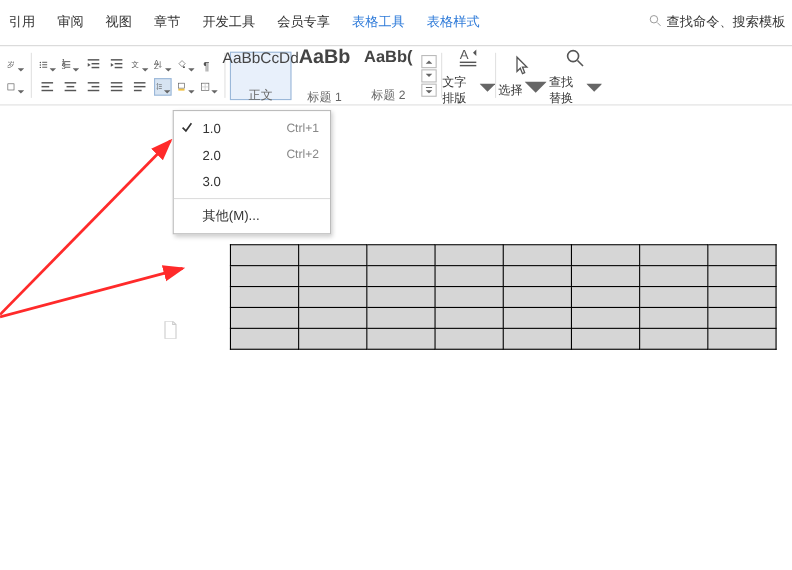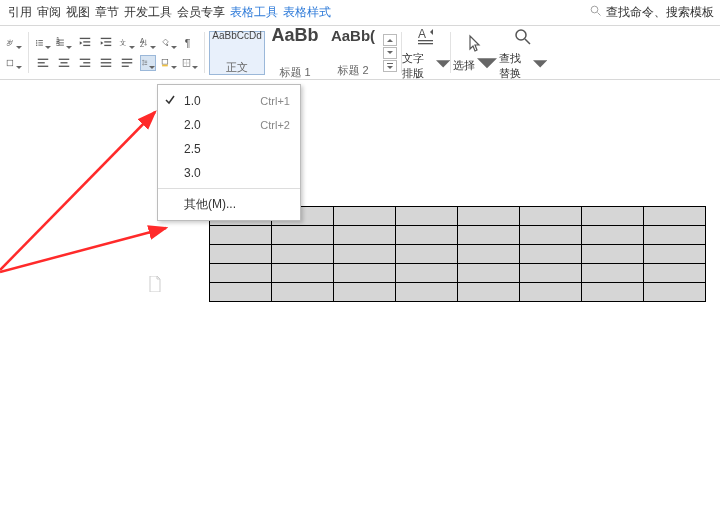--- a/index.html
+++ b/index.html
@@ -1,35 +1,35 @@
 <!DOCTYPE html>
 <html><head>
 <meta charset="utf-8">
 <style>
 *{box-sizing:border-box;margin:0;padding:0;font-family:"Microsoft YaHei",Arial,sans-serif;font-size:12px;color:#333}
 body{background:#fff;width:720px;height:518px;overflow:hidden;position:relative}
-.menubar{display:flex;align-items:center;height:26px;padding:0 6px;border-bottom:1px solid #d8d8d8;gap:1px}
+.menubar{display:flex;align-items:center;height:42px;padding:0 6px;border-bottom:1px solid #d8d8d8;gap:16px}
 .menubar .tab{padding:4px 2px;cursor:default}
 .menubar .tab.blue{color:#2f7bd9}
 .search{margin-left:auto;display:flex;align-items:center;gap:4px;color:#999}
 .search svg{width:12px;height:12px;fill:#999}
 .ribbon{height:54px;border-bottom:1px solid #d8d8d8;display:flex;align-items:stretch}
 .ribbon .sep{width:1px;background:#e2e2e2;margin:6px 0}
 .group{display:flex;flex-direction:column;justify-content:center;padding:0 6px;gap:4px}
 .row{display:flex;align-items:center;gap:5px}
 .ic{width:16px;height:16px;display:flex;align-items:center;justify-content:center;cursor:default}
 .ic svg{width:14px;height:14px;fill:#555}
 .dd{display:flex;align-items:center}
 .dd .car{width:6px;height:6px;margin-left:1px}
 .dd .car svg{width:6px;height:6px;fill:#666}
 .ic.active{background:#d7e4f2;border:1px solid #9bb8d9}
 .styles{display:flex;align-items:center;padding:0 4px;gap:2px}
 .stylecard{width:56px;height:44px;display:flex;flex-direction:column;align-items:center;justify-content:center;cursor:default}
 .stylecard.sel{border:1px solid #9bb8d9;background:#e8f0fb}
-.sc-prev{font-size:10px;color:#444}
+.sc-prev{font-size:14px;color:#444}
 .sc-prev.big{font-size:18px;font-weight:700}
 .sc-lab{font-size:11px;color:#666;margin-top:19px}
 .nav{width:14px;display:flex;flex-direction:column;gap:1px;justify-content:center}
 .nav div{height:12px;border:1px solid #bbb;display:flex;align-items:center;justify-content:center}
 .bigbtn{display:flex;flex-direction:column;align-items:center;justify-content:center;width:48px;cursor:default}
 .bigbtn svg{width:20px;height:20px;fill:#555}
 .bigbtn span{font-size:11px;margin-top:2px;display:flex;align-items:center;gap:2px}
 .workspace{position:relative;height:438px;background:#fff}
 .page-icon{position:absolute;left:148px;top:196px;opacity:.5}
 .table{position:absolute;left:209px;top:126px;border-collapse:collapse}
@@ -377,23 +377,20 @@
             <path d="M2 6l3 3 5-7" fill="none" stroke="#333" stroke-width="1.5"></path>
           </svg></span>
       <span>1.0</span>
         <span class="sc">Ctrl+1</span>
     </div>
     <div class="mi">
         <span>2.0</span>
         <span class="sc">Ctrl+2</span>
       </div>
     <div class="mi">
-        <span>2.5</span>
-      </div>
-    <div class="mi">
         <span>3.0</span>
       </div>
     <hr>
     <div class="mi">
         <span>其他(M)...</span>
       </div>
   </div>
 
   <svg class="arrows" width="720" height="438">
     <defs>

